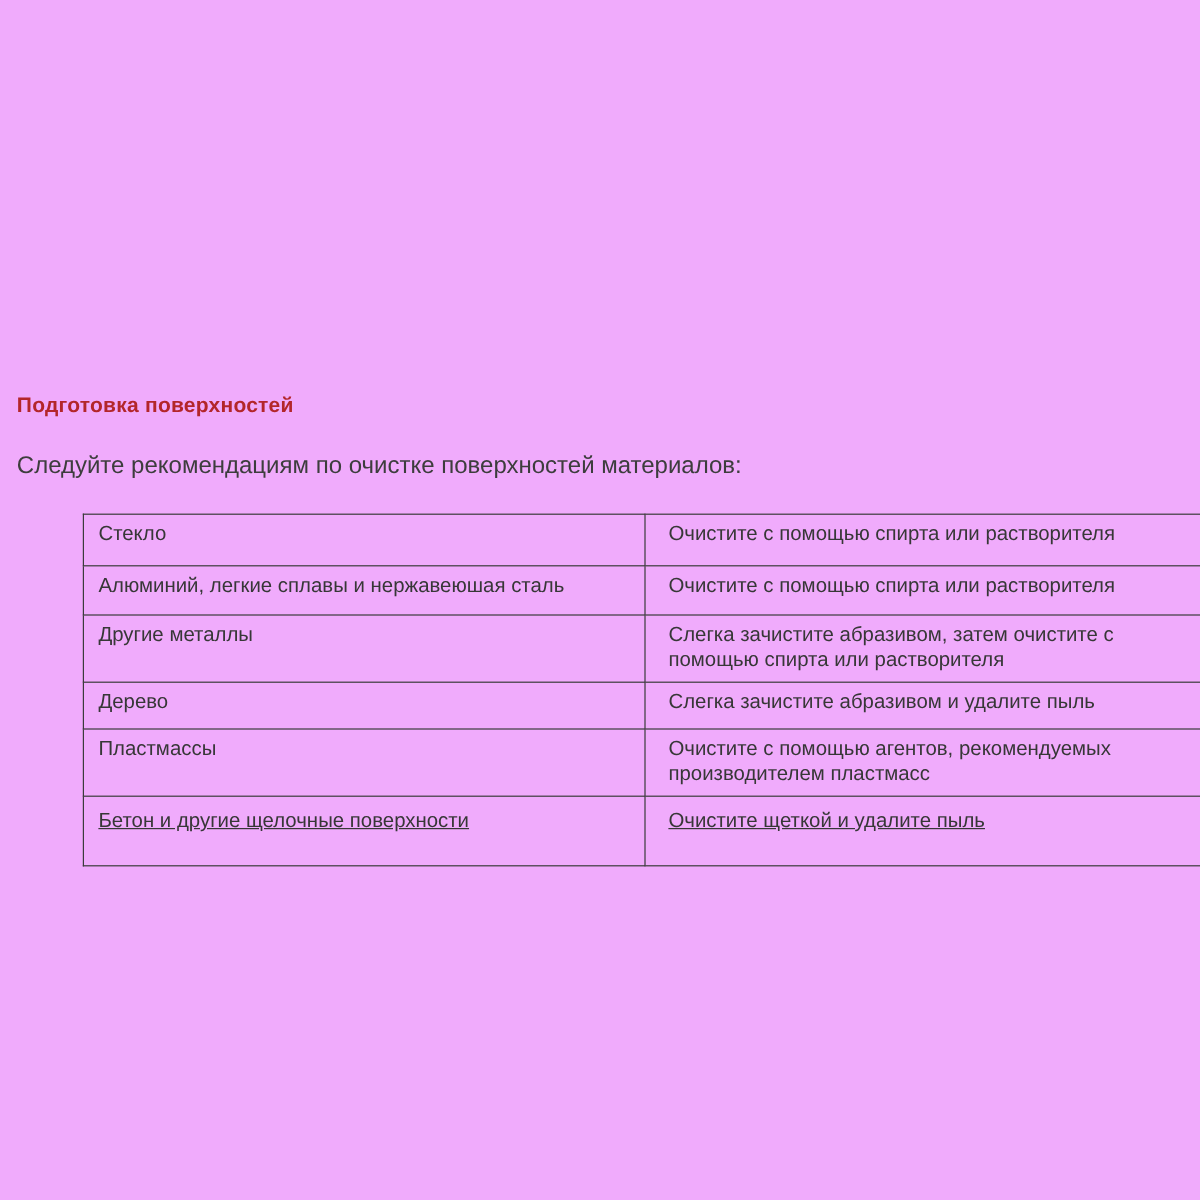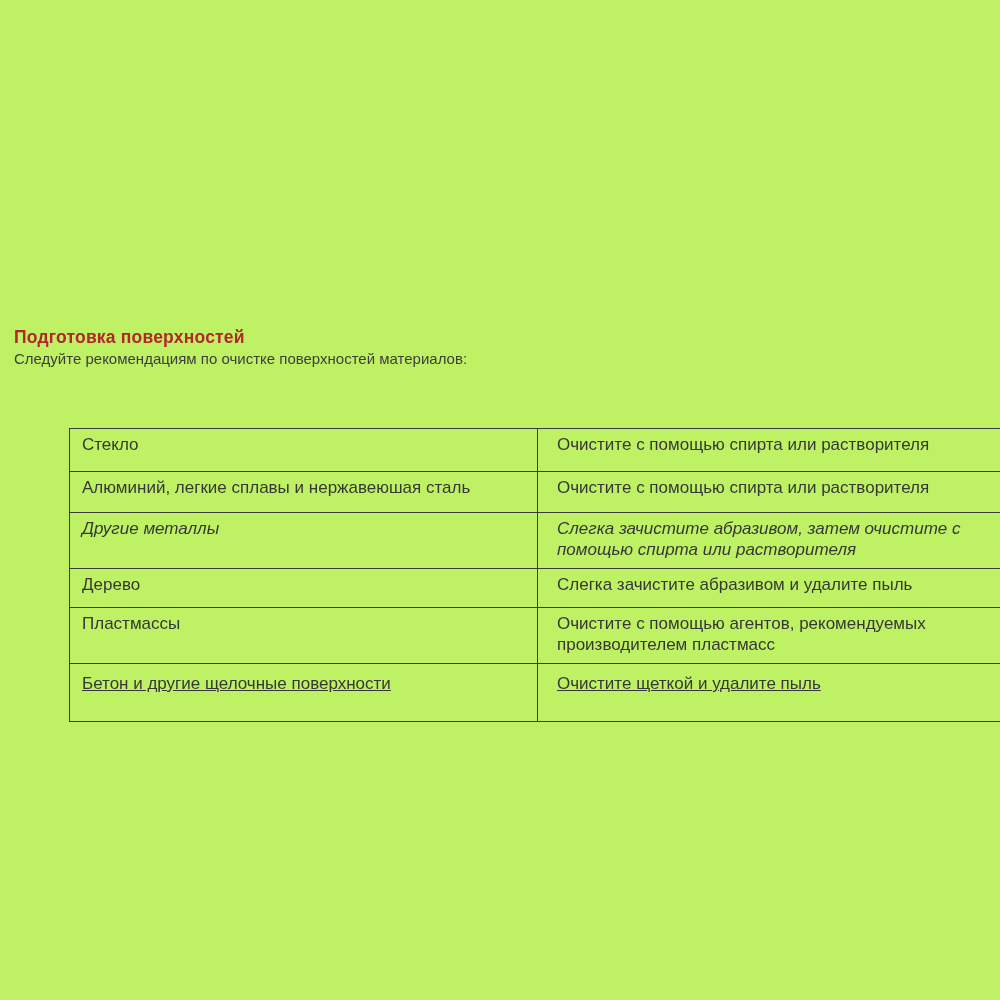--- a/index.html
+++ b/index.html
@@ -9,35 +9,35 @@
     width: 1000px;
     height: 1000px;
     font-family: "Liberation Sans", "DejaVu Sans", sans-serif;
     color: #3a3a3a;
     overflow: hidden;
   }
   .page {
     position: relative;
     width: 1000px;
     height: 1000px;
-    background: #bef264;
+    background: #f0abfc;
   }
   .doc-heading {
     position: absolute;
     left: 14px;
     top: 327px;
     font-size: 17.5px;
     font-weight: bold;
     letter-spacing: 0.2px;
   }
   .doc-intro {
     position: absolute;
     left: 14px;
-    top: 350px;
-    font-size: 15px;
+    top: 377px;
+    font-size: 20px;
     color: #3d3d3d;
   }
   table.prep {
     position: absolute;
     left: 69px;
     top: 428px;
     border-collapse: collapse;
     table-layout: fixed;
     width: 939px;
     font-size: 17px;
@@ -50,21 +50,21 @@
     line-height: 21px;
     overflow: hidden;
   }
   table.prep td.c2 {
     padding-left: 19px;
   }
   col.c1 { width: 468px; }
   col.c2 { width: 471px; }
   tr.r0 td { height: 33px; }
   tr.r1 td { height: 31px; }
-  tr.r2 td { height: 46px; font-style: italic; }
+  tr.r2 td { height: 46px; }
   tr.r3 td { height: 29px; }
   tr.r4 td { height: 46px; }
   tr.r5 td { height: 44px; padding-top: 9px; text-decoration: underline; }
 </style>
 </head>
 <body>
 
 <div class="page">
 
   <div class="doc-heading" style="color: rgb(179, 38, 42);">Подготовка поверхностей</div>

